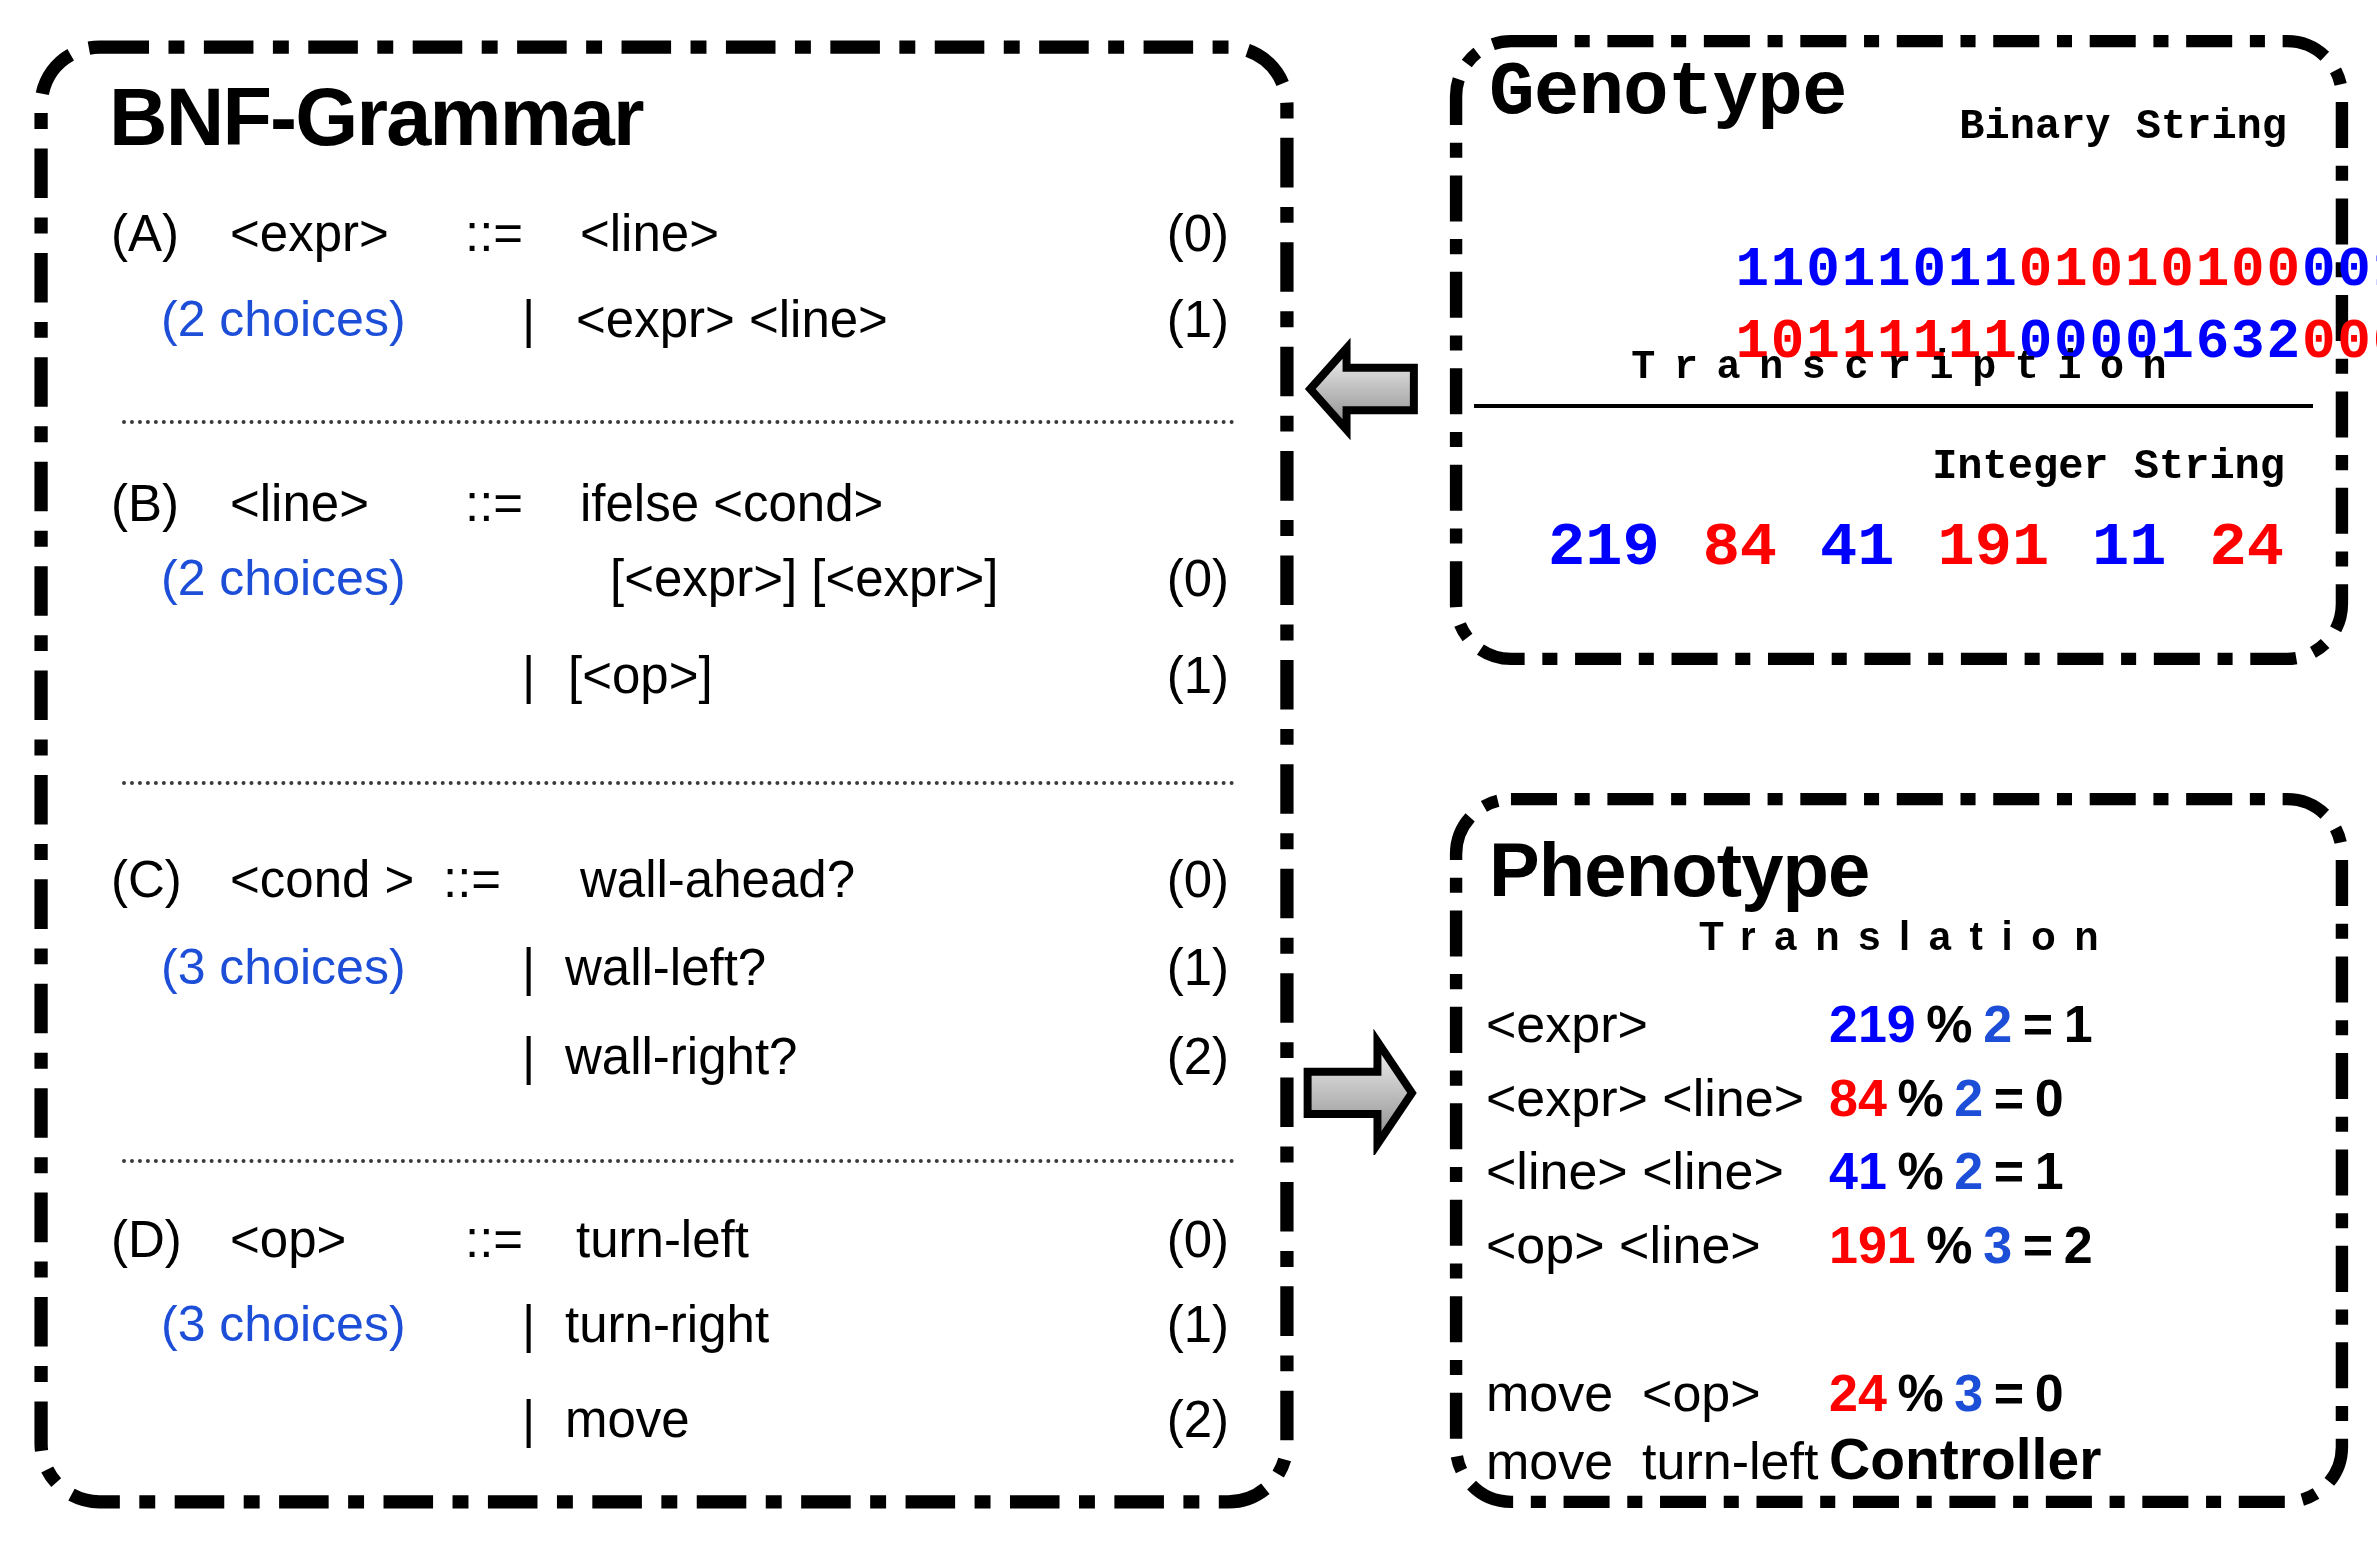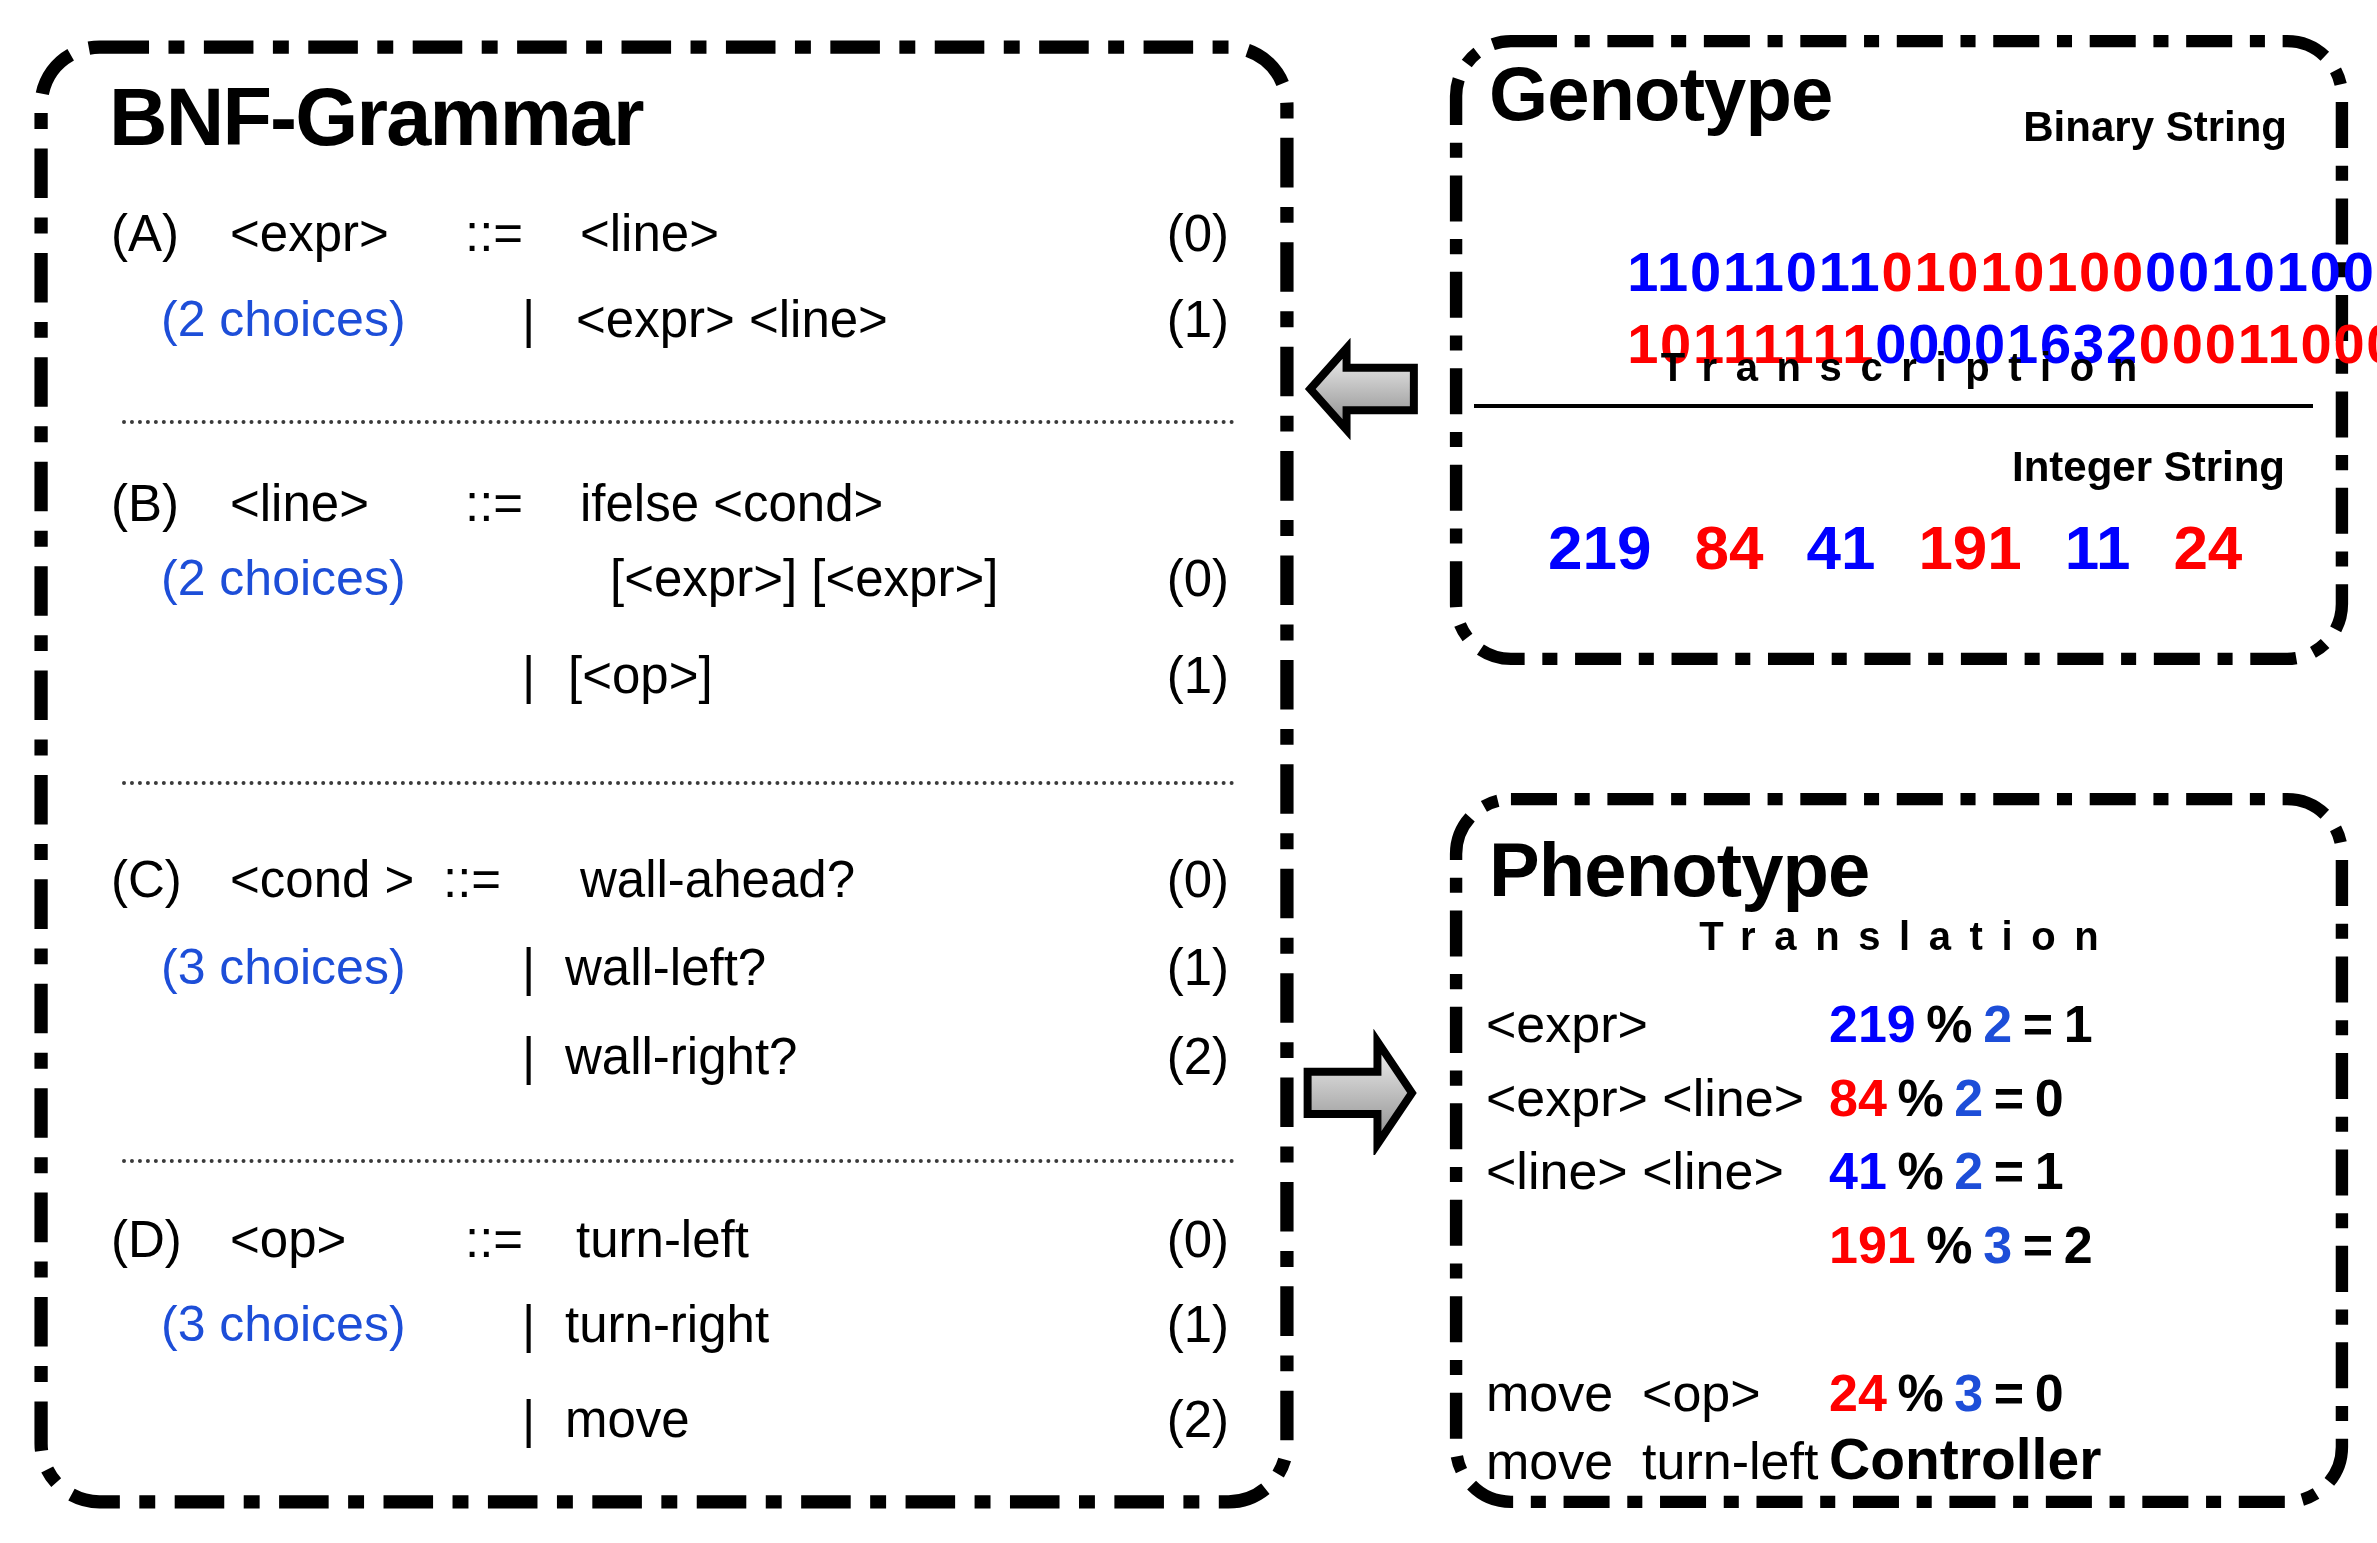--- a/index.html
+++ b/index.html
@@ -114,21 +114,21 @@
       <span style="left:531px">turn-right</span>
       <div class="gnum">(1)</div>
     </div>
     <div class="gline" style="top:1350px;">
       <span style="left:488px">|</span>
       <span style="left:531px">move</span>
       <div class="gnum">(2)</div>
     </div>
   </div>
 
-  <div class="panel" style="left:1449px;top:34px;width:900px;height:632px;">
+  <div class="panel" style="left:1449px;top:34px;width:900px;height:632px;font-family:Liberation Mono, monospace;">
     <svg class="pborder" width="900" height="632" viewBox="0 0 1017 714">
       <rect x="8" y="8" width="1001" height="698" rx="62" fill="none" stroke="#000" stroke-width="14" stroke-dasharray="52 20 17 20"></rect>
     </svg>
 
     <div class="abs p-title" style="left:40px;top:16px;">Genotype</div>
     <div class="abs sublabel" style="right:62px;top:69px;">Binary String</div>
 
     <div class="abs binrow" style="left:74px;top:140px;">
       <span class="c-blue">11011011</span><span class="c-red">01010100</span><span class="c-blue">00101001</span>
     </div>
@@ -165,20 +165,21 @@
     </div>
     <div class="prow" style="top:276px;">
       <span class="psym">&lt;expr&gt; &lt;line&gt;</span>
       <span class="peq"><span class="c-red">84</span><span class="op">%</span><span class="c-green">2</span><span class="op">=</span><span>0</span></span>
     </div>
     <div class="prow" style="top:349px;">
       <span class="psym">&lt;line&gt; &lt;line&gt;</span>
       <span class="peq"><span class="c-blue">41</span><span class="op">%</span><span class="c-green">2</span><span class="op">=</span><span>1</span></span>
     </div>
     <div class="prow" style="top:423px;">
+      <span class="psym">&lt;op&gt; &lt;line&gt;</span>
       <span class="peq"><span class="c-red">191</span><span class="op">%</span><span class="c-green">3</span><span class="op">=</span><span>2</span></span>
     </div>
     <div class="prow" style="top:571px;">
       <span class="psym">move  &lt;op&gt;</span>
       <span class="peq"><span class="c-red">24</span><span class="op">%</span><span class="c-green">3</span><span class="op">=</span><span>0</span></span>
     </div>
     <div class="prow" style="top:639px;">
       <span class="psym">move  turn-left</span>
       <span class="peq controller" style="top:-5.3px;">Controller</span>
     </div>

